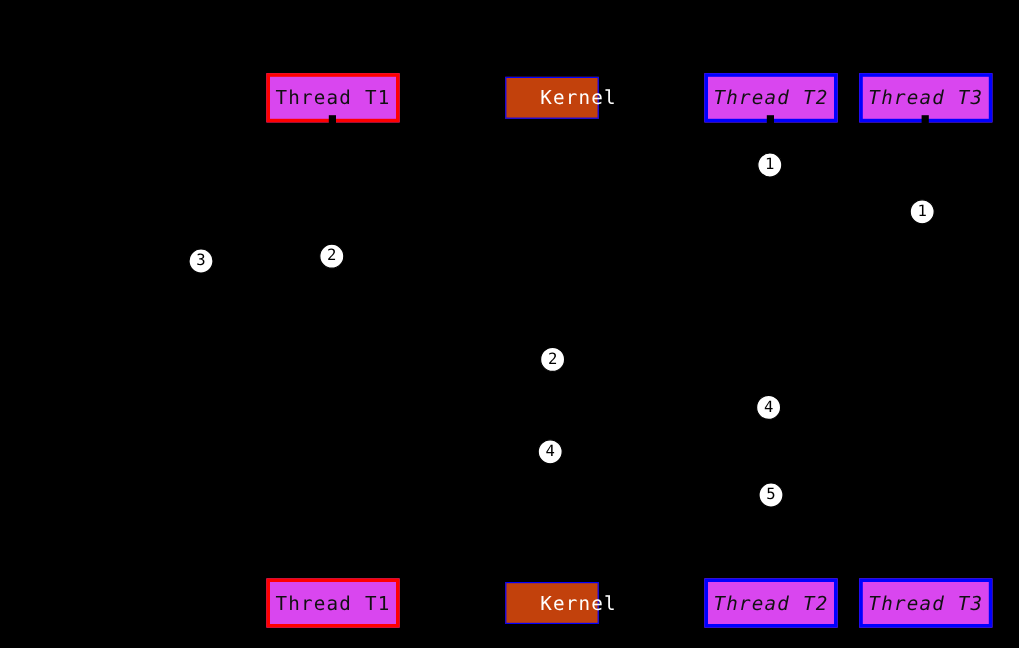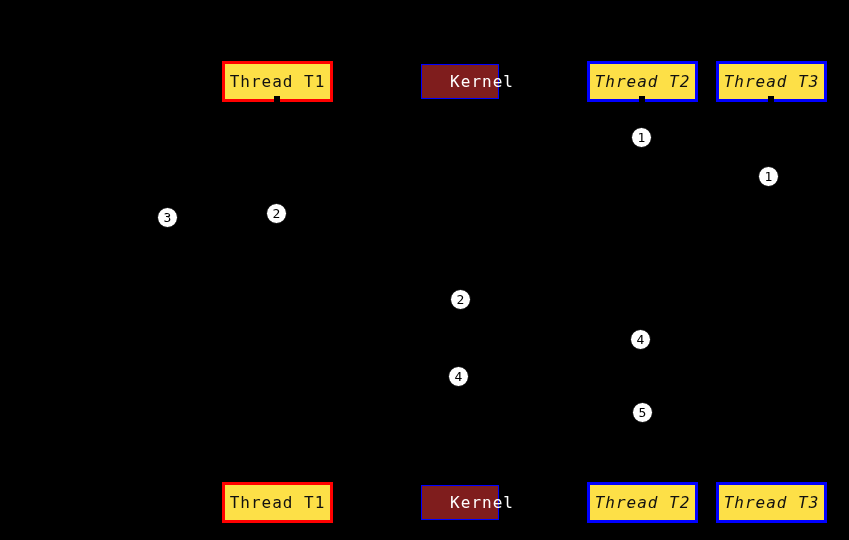--- a/index.html
+++ b/index.html
@@ -14,35 +14,35 @@
     background: #000000;
     overflow: hidden;
     font-family: "DejaVu Sans Mono", "Liberation Mono", monospace;
   }
   .node {
     position: absolute;
     box-sizing: border-box;
     display: flex;
     align-items: center;
     justify-content: center;
-    background: #fde047;
+    background: #d946ef;
     color: #111111;
     font-size: 16px;
     letter-spacing: 1px;
     white-space: nowrap;
   }
   .node.red-border {
     border: 3px solid #ff0000;
   }
   .node.blue-border {
     border: 3px solid #0000ff;
     font-style: italic;
   }
   .node.kernel {
-    background: #7f1d1d;
+    background: #c2410c;
     border: 1px solid #0000ff;
     color: #ffffff;
     padding-left: 44px;
   }
   .badge {
     position: absolute;
     box-sizing: border-box;
     width: 21px;
     height: 21px;
     border-radius: 50%;

